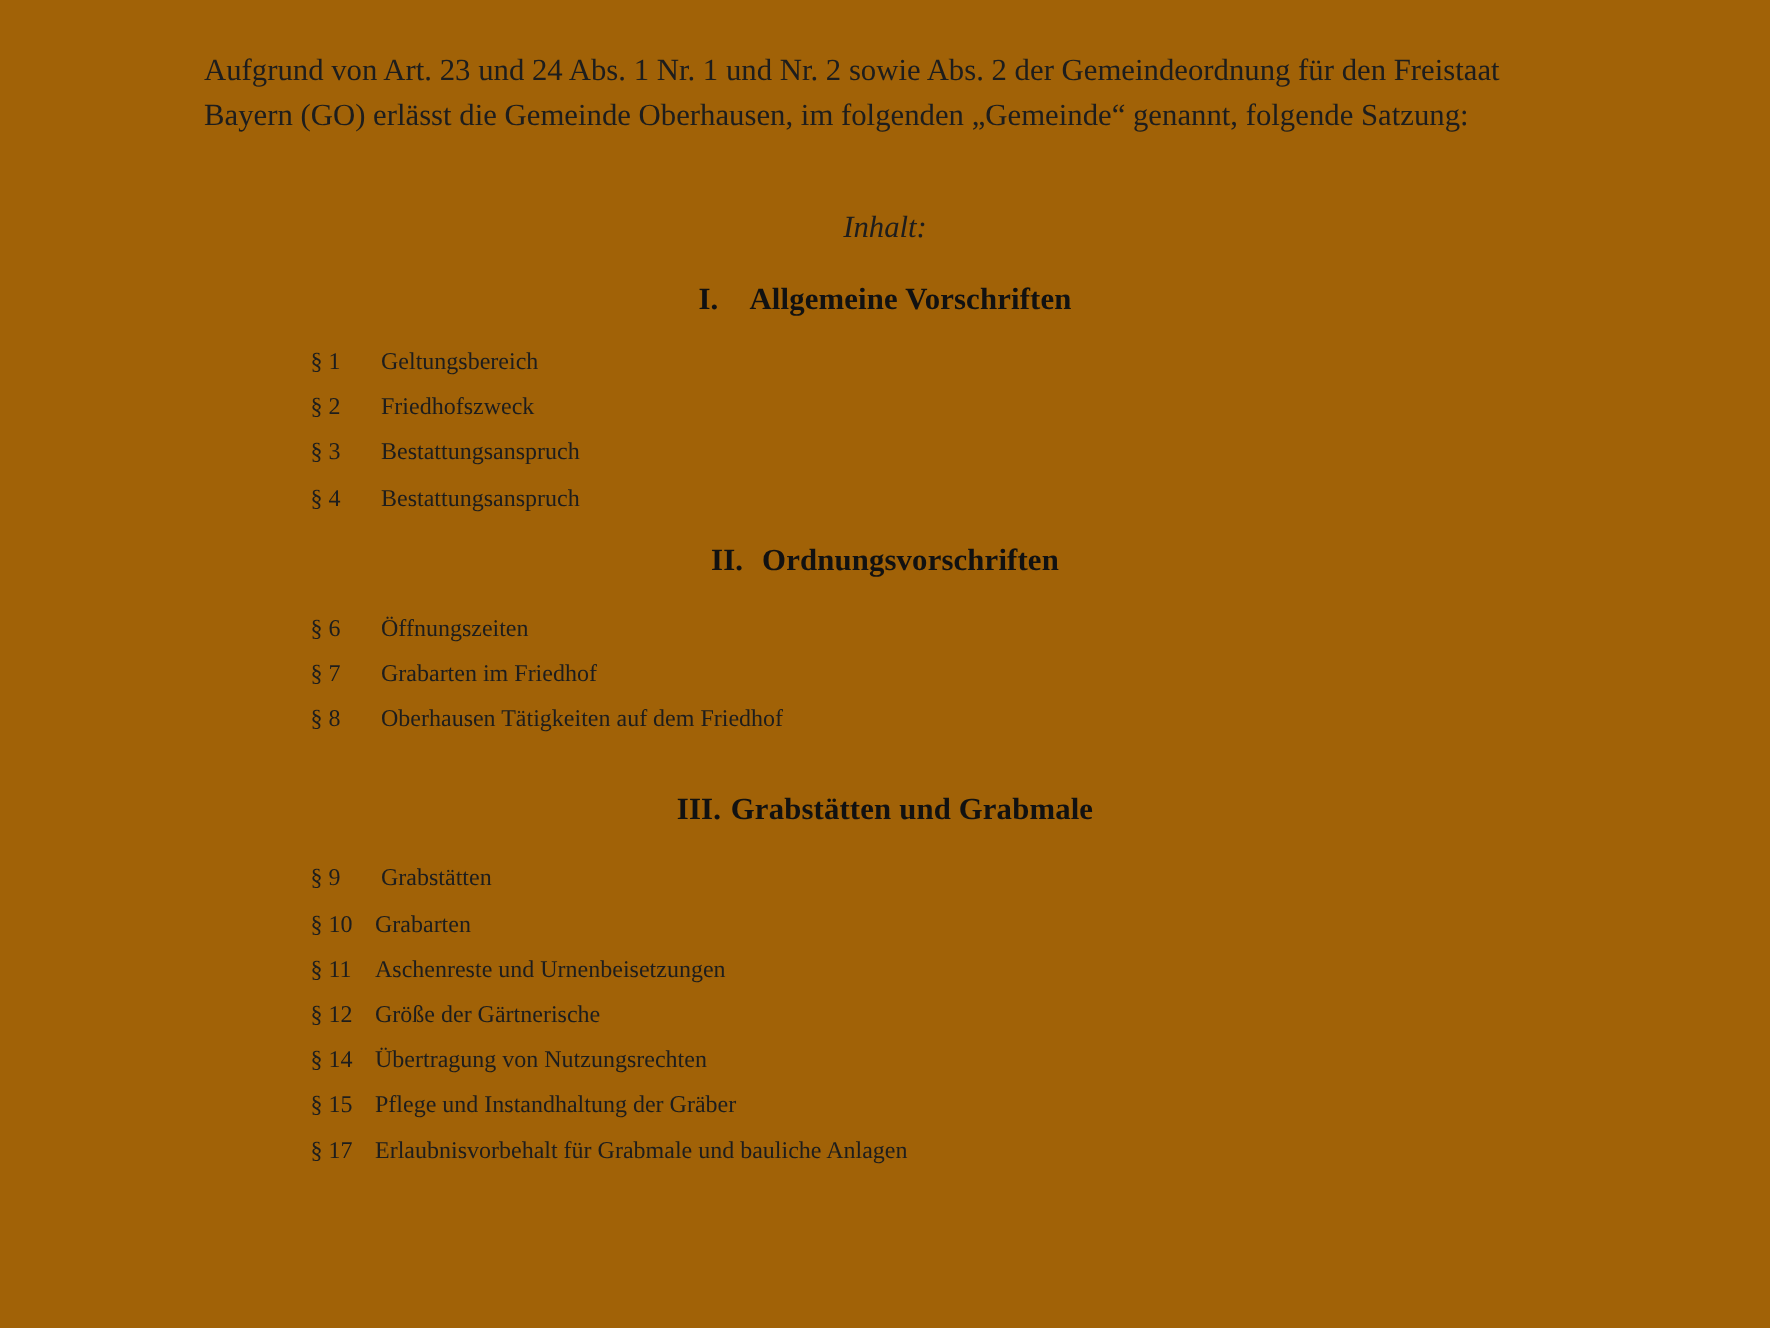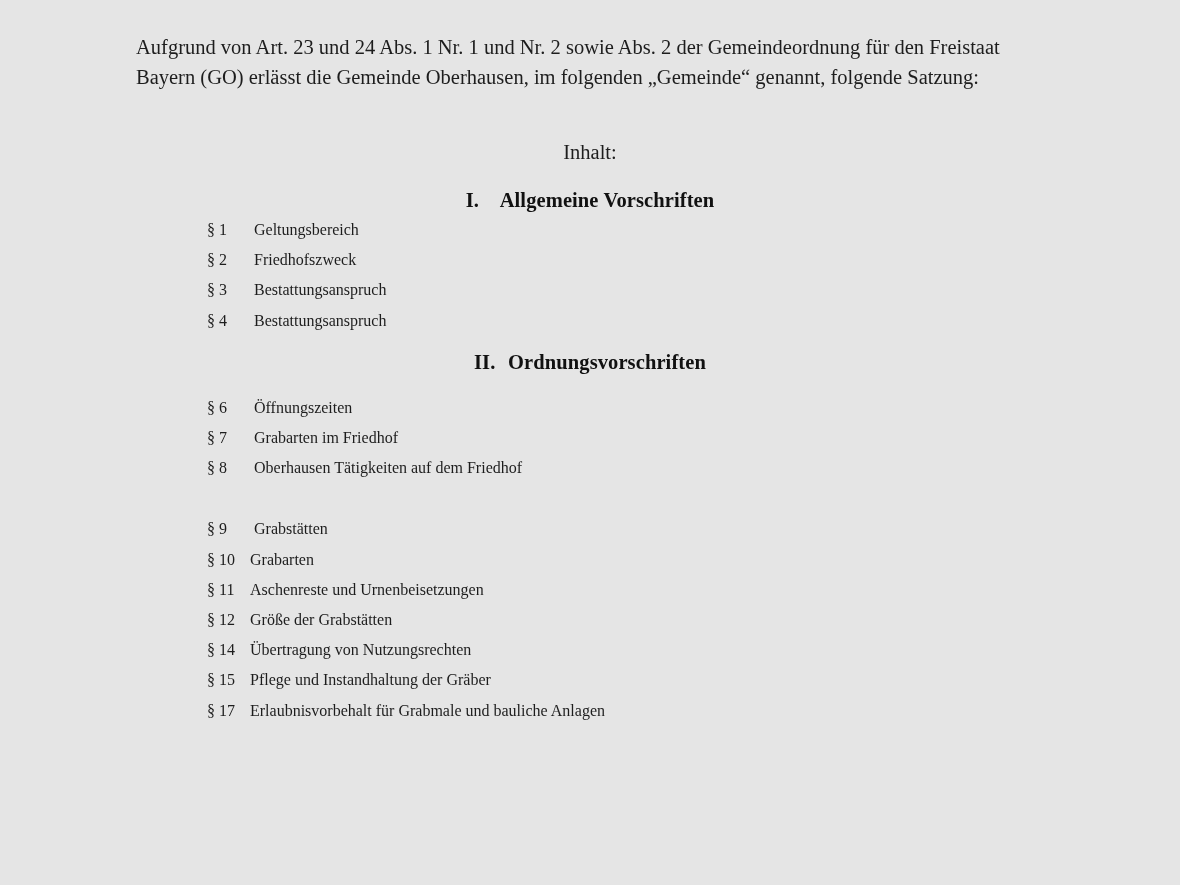--- a/index.html
+++ b/index.html
@@ -14,21 +14,21 @@
     overflow: hidden;
     font-family: "Liberation Serif", "DejaVu Serif", serif;
     color: #1b1b1b;
     -webkit-font-smoothing: antialiased;
   }
 
   .page {
     position: relative;
     width: 1180px;
     height: 885px;
-    background: #e5e5e5;
+    background: #a16207;
   }
 
   
   .intro {
     position: absolute;
     left: 136px;
     top: 11px;
     width: 900px;
     font-size: 20.5px;
     line-height: 30px;
@@ -39,20 +39,21 @@
   
   .inhalt {
     position: absolute;
     left: 0;
     top: 138px;
     width: 1180px;
     text-align: center;
     font-size: 20.5px;
     line-height: 28px;
     color: #1d1d1d;
+    font-style: italic;
   }
 
   
   .toc {
     position: absolute;
     left: 0;
     top: 186px;
     width: 1180px;
   }
 
@@ -102,21 +103,21 @@
     text-align: left;
   }
   .toc-item .para.single {
     width: 47px;
   }
   .toc-item .label {
     display: inline-block;
   }
 
   
-  .sec-1 .sec-heading { margin-bottom: 0; }
+  .sec-1 .sec-heading { margin-bottom: 12px; }
   .sec-2 { margin-top: 12px; }
   .sec-2 .sec-heading { margin-bottom: 16px; }
   .sec-3 { margin-top: 31px; }
   .sec-3 .sec-heading { margin-bottom: 16px; }
 </style>
 </head>
 <body>
 
 <div class="page">
 
@@ -143,25 +144,28 @@
         <span class="num">II.</span><span class="title">Ordnungsvorschriften</span>
       </div>
       <ul class="sec-items">
         <li class="toc-item"><span class="para single">§ 6</span><span class="label">Öffnungszeiten</span></li>
         <li class="toc-item"><span class="para single">§ 7</span><span class="label">Grabarten im Friedhof</span></li>
         <li class="toc-item"><span class="para single">§ 8</span><span class="label">Oberhausen Tätigkeiten auf dem Friedhof</span></li>
       </ul>
     </div>
 
     <div class="toc-section sec-3">
+      <div class="sec-heading">
+        <span class="num tight">III.</span><span class="title">Grabstätten und Grabmale</span>
+      </div>
       <ul class="sec-items">
         <li class="toc-item"><span class="para single">§ 9</span><span class="label">Grabstätten</span></li>
         <li class="toc-item"><span class="para">§ 10</span><span class="label">Grabarten</span></li>
         <li class="toc-item"><span class="para">§ 11</span><span class="label">Aschenreste und Urnenbeisetzungen</span></li>
-        <li class="toc-item"><span class="para">§ 12</span><span class="label">Größe der Grabstätten</span></li>
+        <li class="toc-item"><span class="para">§ 12</span><span class="label">Größe der Gärtnerische</span></li>
         <li class="toc-item"><span class="para">§ 14</span><span class="label">Übertragung von Nutzungsrechten</span></li>
         <li class="toc-item"><span class="para">§ 15</span><span class="label">Pflege und Instandhaltung der Gräber</span></li>
         <li class="toc-item"><span class="para">§ 17</span><span class="label">Erlaubnisvorbehalt für Grabmale und bauliche Anlagen</span></li>
 
       </ul>
     </div>
 
   </div>
 </div>
 

